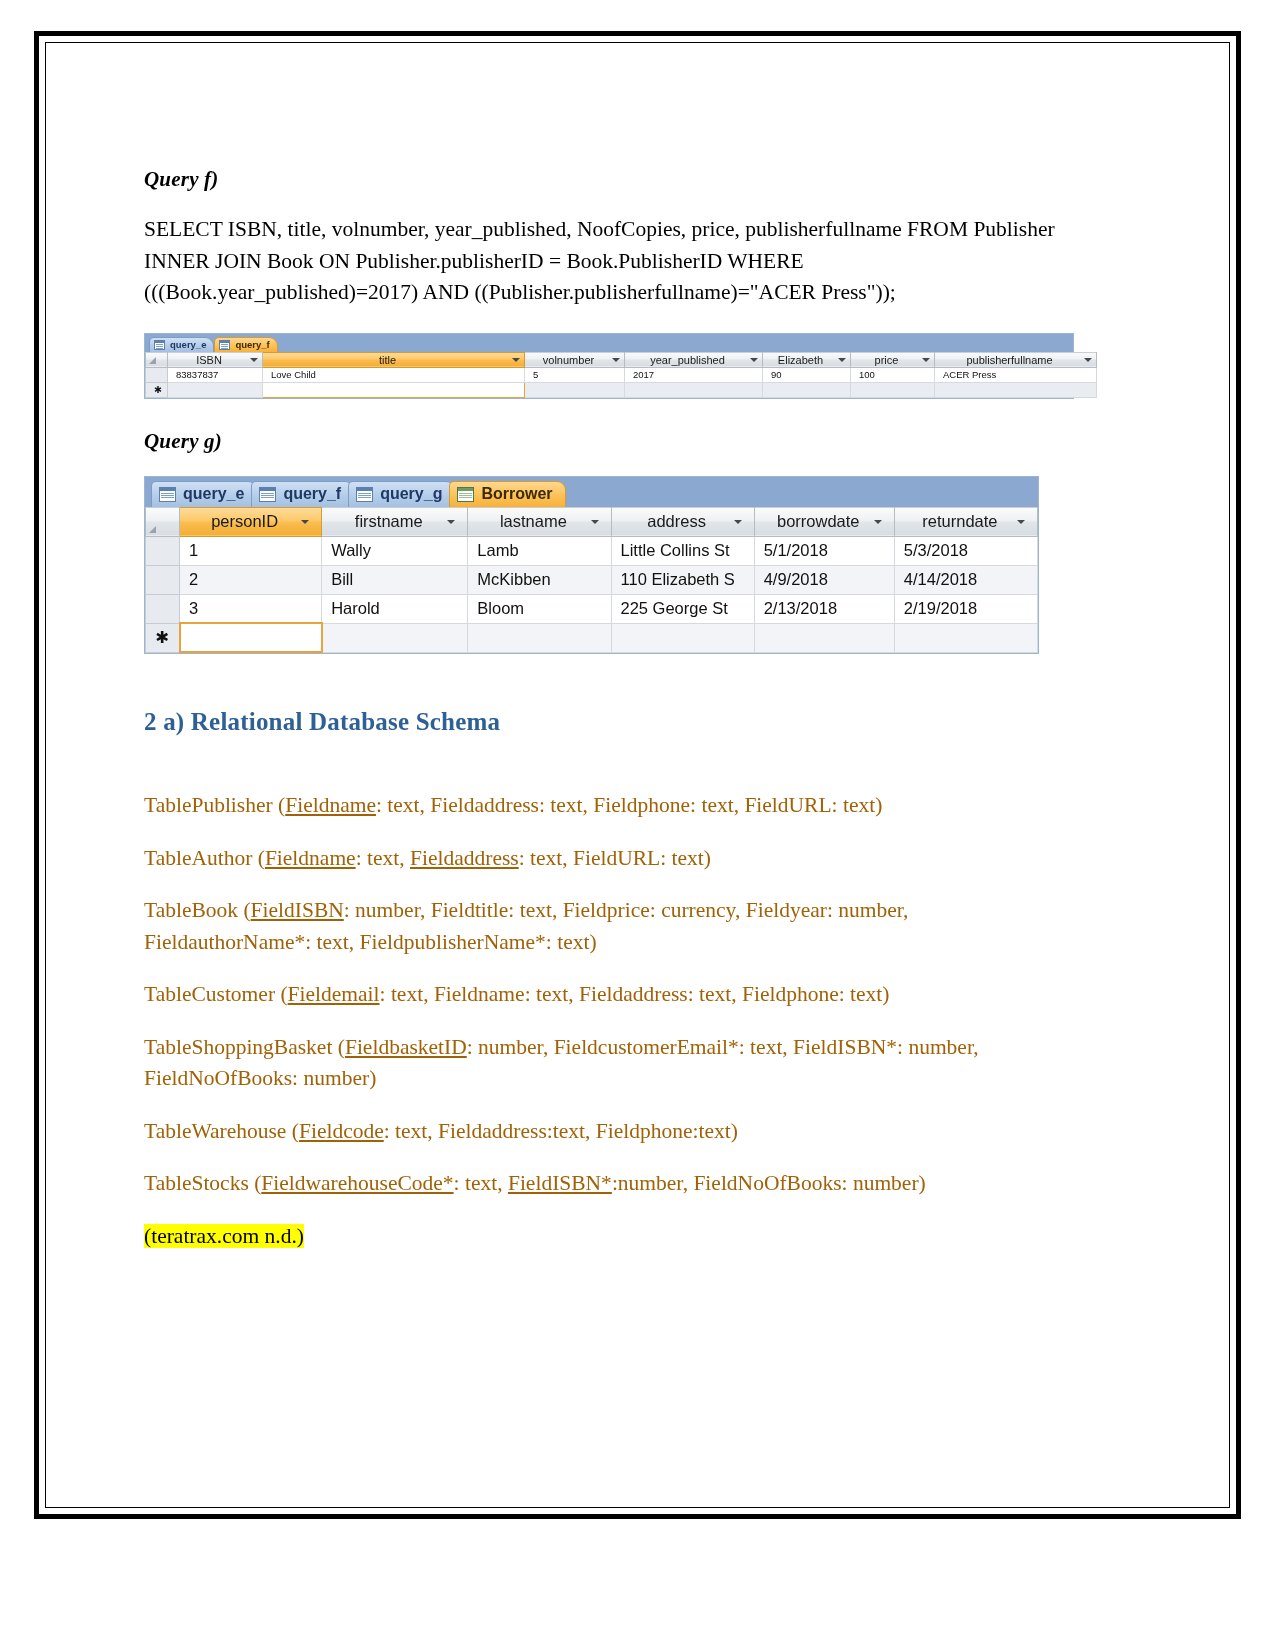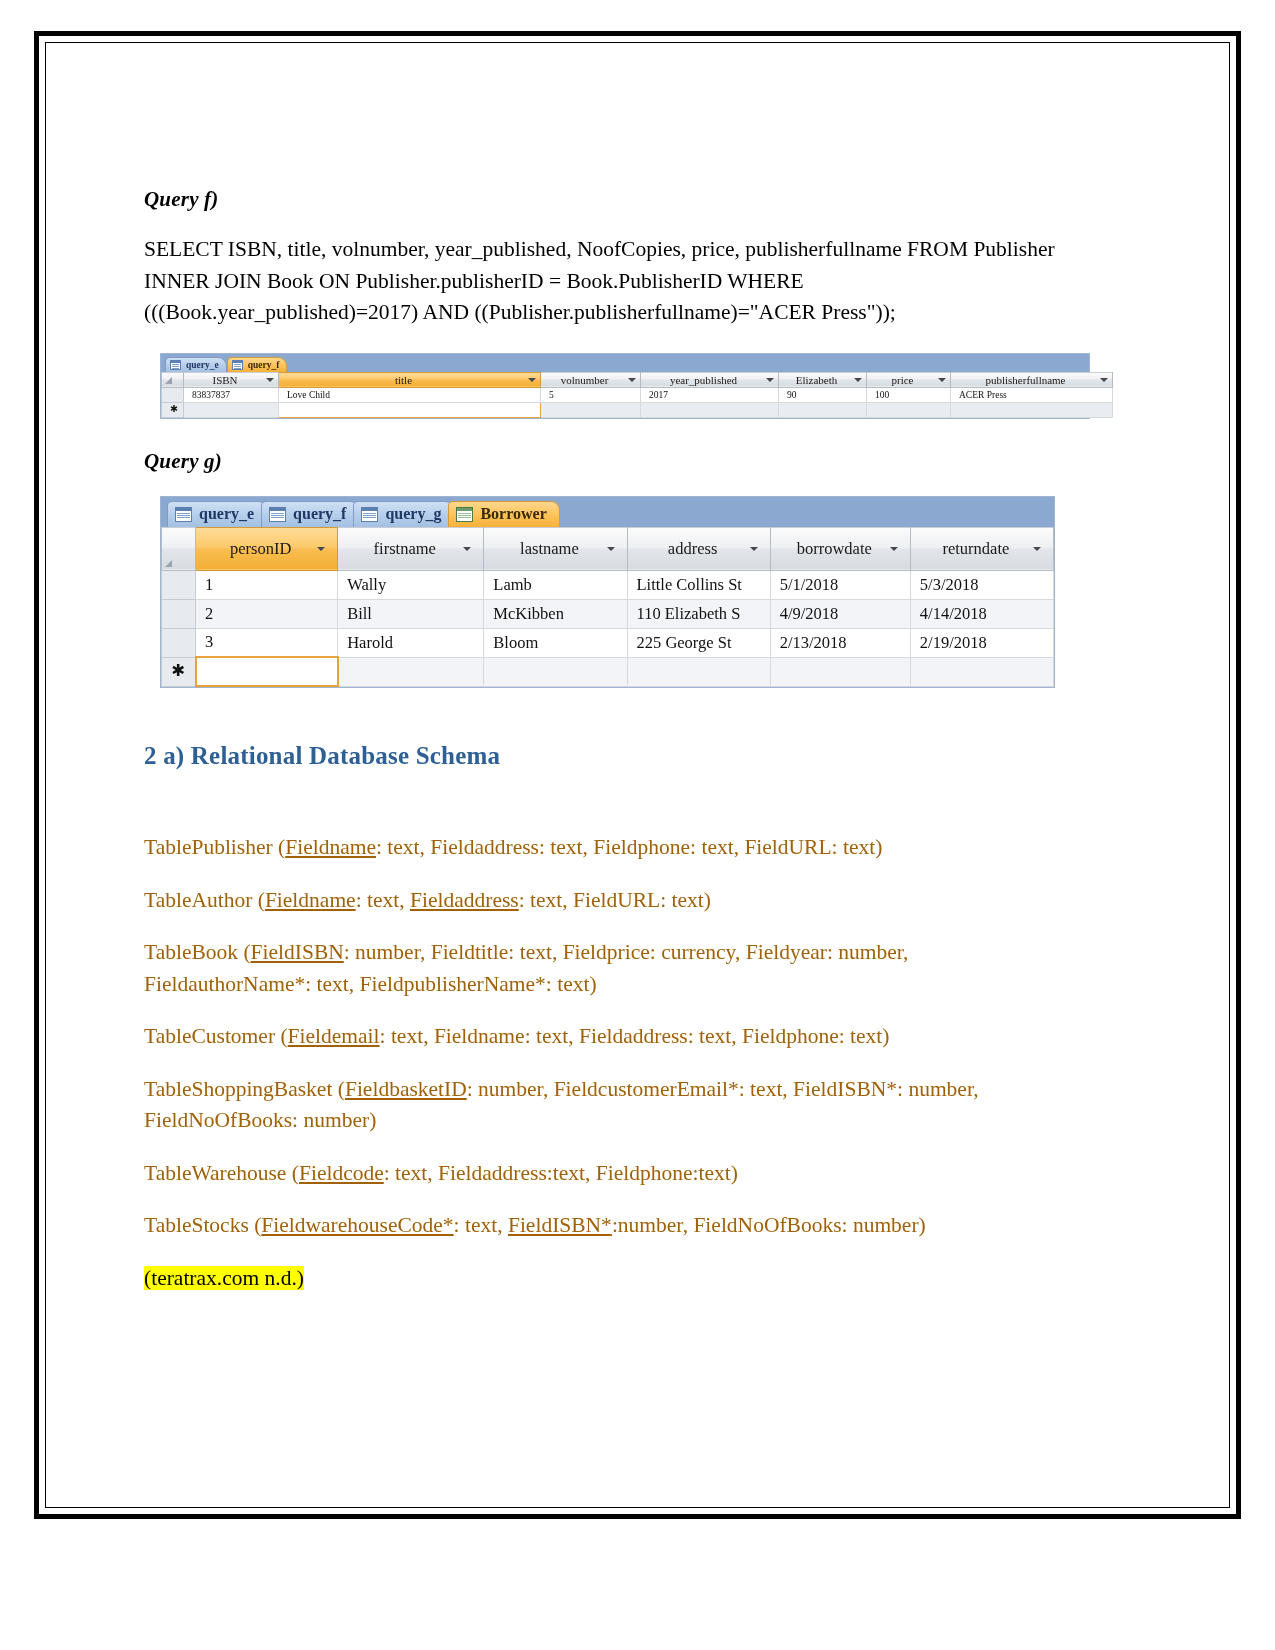--- a/index.html
+++ b/index.html
@@ -33,21 +33,21 @@
     right: 6px;
     bottom: 6px;
     border: 1px solid #000000;
     background: #ffffff;
     overflow: hidden;
   }
 
   .content {
     position: absolute;
     left: 98px;
-    top: 144px;
+    top: 124px;
     width: 935px;
   }
 
   
   .query-label {
     font-weight: bold;
     font-style: italic;
     font-size: 21px;
     color: #000000;
     margin: 0 0 22px 0;
@@ -57,21 +57,21 @@
     font-size: 21.5px;
     line-height: 31.5px;
     color: #000000;
     margin: 0 0 24px 0;
     text-align: left;
   }
   .section-heading {
     color: #2e6096;
     font-weight: bold;
     font-size: 25px;
-    margin: 0 0 12px 0;
+    margin: 0 0 4px 0;
     letter-spacing: 0.2px;
     font-family: Liberation Serif, serif;
   }
   .schema-line {
     font-size: 21.5px;
     line-height: 31.5px;
     color: #a16207;
     margin: 0 0 21px 0;
   }
   .schema-line u { text-decoration: underline; }
@@ -80,25 +80,24 @@
     line-height: 31px;
     color: #000000;
     margin: 0;
   }
   .citation span.hl {
     background: #ffff00;
   }
 
   
   .access {
-    font-family: Liberation Serif, serif;
+    font-family: Liberation Sans, sans-serif;
     color: #1a1a1a;
     background: #c4b5fd;
     position: relative;
-    margin-left: 16px;
   }
   .access-tabbar {
     background: #8ba9d0;
     display: flex;
     align-items: flex-end;
     padding: 0;
     position: relative;
   }
   .access-tab {
     display: flex;
@@ -148,21 +147,21 @@
 
   .access-grid { width: 100%; border-collapse: collapse; table-layout: fixed; }
   .access-grid th {
     background: linear-gradient(to bottom, #fbfbfb 0%, #eef0f2 48%, #e2e6ea 52%, #d7dce2 100%);
     border: 1px solid #b6bcc4;
     border-top: 1px solid #c9ced5;
     font-weight: normal;
     color: #1a1a1a;
     text-align: center;
     position: relative;
-    padding: 11px 12px;
+    padding: 4px 12px;
   }
   .access-grid th.selected-col {
     background: linear-gradient(to bottom, #ffdc9a 0%, #fcc969 48%, #f9bd50 52%, #f4ae35 100%);
     border-color: #d49a36;
   }
   .access-grid th .hdr-inner {
     display: flex;
     align-items: center;
     justify-content: center;
     width: 100%;

